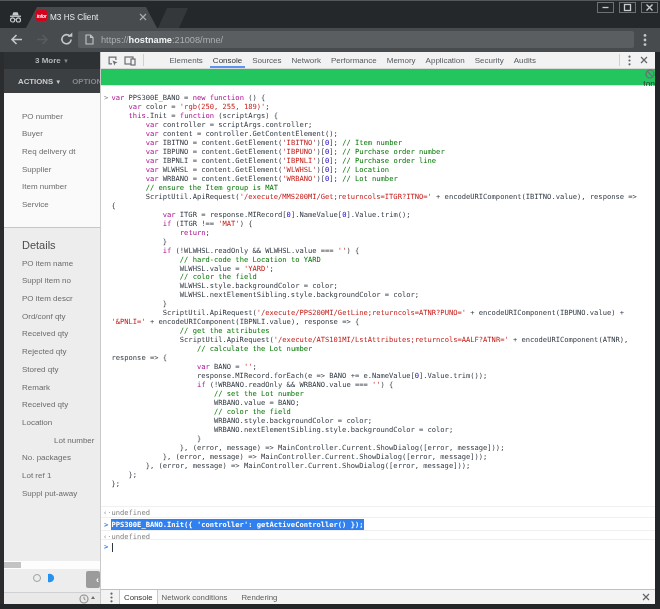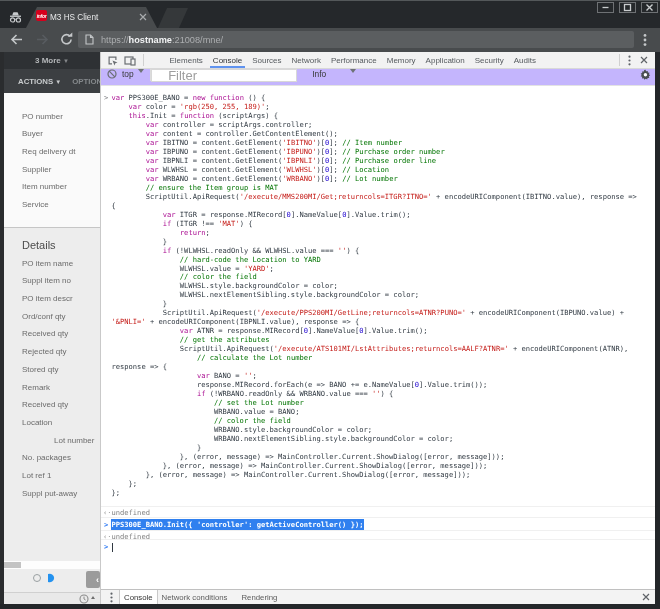--- a/index.html
+++ b/index.html
@@ -74,22 +74,22 @@
   .dt-tab { font-size: 8px; color: #555a5e; padding: 0 5px; height: 100%; display: flex;
             align-items: center; position: relative; }
   .dt-tab:first-child { margin-left: 21px; }
   .dt-tab.active { color: #2e3134; }
   .dt-tab.active:after { content: ""; position: absolute; left: 2px; right: 2px; bottom: 0; height: 2px;
                          background: #5f93f0; }
   #dt-tab-right { margin-left: auto; display: flex; align-items: center; }
   #dt-moremenu-icon { margin-right: 9px; }
   #dt-close-icon { margin-right: 7px; }
 
-  #dt-console-toolbar { left: 101px; top: 69px; width: 554px; height: 17px; background: #c4b5fd;
-                        border-bottom: 1px solid #e3e3e3; display: flex; align-items: flex-start; }
+  #dt-console-toolbar { left: 101px; top: 69px; width: 554px; height: 17px; background: #22c55e;
+                        border-bottom: 1px solid #e3e3e3; display: flex; align-items: flex-end; flex-direction: column; }
   #ban-icon { margin-left: 6px; }
   #ctx-label { font-size: 8.4px; color: #38393a; margin-left: 5px; }
   .tb-caret { width: 0; height: 0; border-left: 3px solid transparent; border-right: 3px solid transparent;
               border-top: 4px solid #6e7276; margin-left: 4px; }
   .tb-sep { width: 1px; height: 12px; background: #dcdcdc; margin-left: 6px; }
   #filter-box { margin-left: 0.5px; width: 146px; height: 13px; border: 1px solid #d8d8d8; background: #fff;
                 display: flex; align-items: center; }
   #filter-box span { color: #9e9e9e; font-size: 13px; margin-left: 16px; }
   #level-label { font-size: 8.4px; color: #38393a; margin-left: 15px; }
   #level-caret { margin-left: 24px; }
@@ -348,21 +348,20 @@
         <div class="code-line"><span class="d">            }</span></div>
         <div class="code-line"><span class="d">            </span><span class="k">if</span><span class="d"> (!WLWHSL.readOnly &amp;&amp; WLWHSL.value === </span><span class="s">''</span><span class="d">) {</span></div>
         <div class="code-line"><span class="d">                </span><span class="c">// hard-code the Location to YARD</span></div>
         <div class="code-line"><span class="d">                WLWHSL.value = </span><span class="s">'YARD'</span><span class="d">;</span></div>
         <div class="code-line"><span class="d">                </span><span class="c">// color the field</span></div>
         <div class="code-line"><span class="d">                WLWHSL.style.backgroundColor = color;</span></div>
         <div class="code-line"><span class="d">                WLWHSL.nextElementSibling.style.backgroundColor = color;</span></div>
         <div class="code-line"><span class="d">            }</span></div>
         <div class="code-line"><span class="d">            ScriptUtil.ApiRequest(</span><span class="s">'/execute/PPS200MI/GetLine;returncols=ATNR?PUNO='</span><span class="d"> + encodeURIComponent(IBPUNO.value) +</span></div>
         <div class="code-line"><span class="s">'&amp;PNLI='</span><span class="d"> + encodeURIComponent(IBPNLI.value), response =&gt; {</span></div>
-        <div class="code-line"><span class="d">                </span><span class="k">var</span><span class="d"> ATNR = response.MIRecord[</span><span class="n">0</span><span class="d">].NameValue[</span><span class="n">0</span><span class="d">].Value.trim();</span></div>
         <div class="code-line"><span class="d">                </span><span class="c">// get the attributes</span></div>
         <div class="code-line"><span class="d">                ScriptUtil.ApiRequest(</span><span class="s">'/execute/ATS101MI/LstAttributes;returncols=AALF?ATNR='</span><span class="d"> + encodeURIComponent(ATNR),</span></div>
         <div class="code-line"><span class="d">                    </span><span class="c">// calculate the Lot number</span></div>
         <div class="code-line"><span class="d">response =&gt; {</span></div>
         <div class="code-line"><span class="d">                    </span><span class="k">var</span><span class="d"> BANO = </span><span class="s">''</span><span class="d">;</span></div>
         <div class="code-line"><span class="d">                    response.MIRecord.forEach(e =&gt; BANO += e.NameValue[</span><span class="n">0</span><span class="d">].Value.trim());</span></div>
         <div class="code-line"><span class="d">                    </span><span class="k">if</span><span class="d"> (!WRBANO.readOnly &amp;&amp; WRBANO.value === </span><span class="s">''</span><span class="d">) {</span></div>
         <div class="code-line"><span class="d">                        </span><span class="c">// set the Lot number</span></div>
         <div class="code-line"><span class="d">                        WRBANO.value = BANO;</span></div>
         <div class="code-line"><span class="d">                        </span><span class="c">// color the field</span></div>

